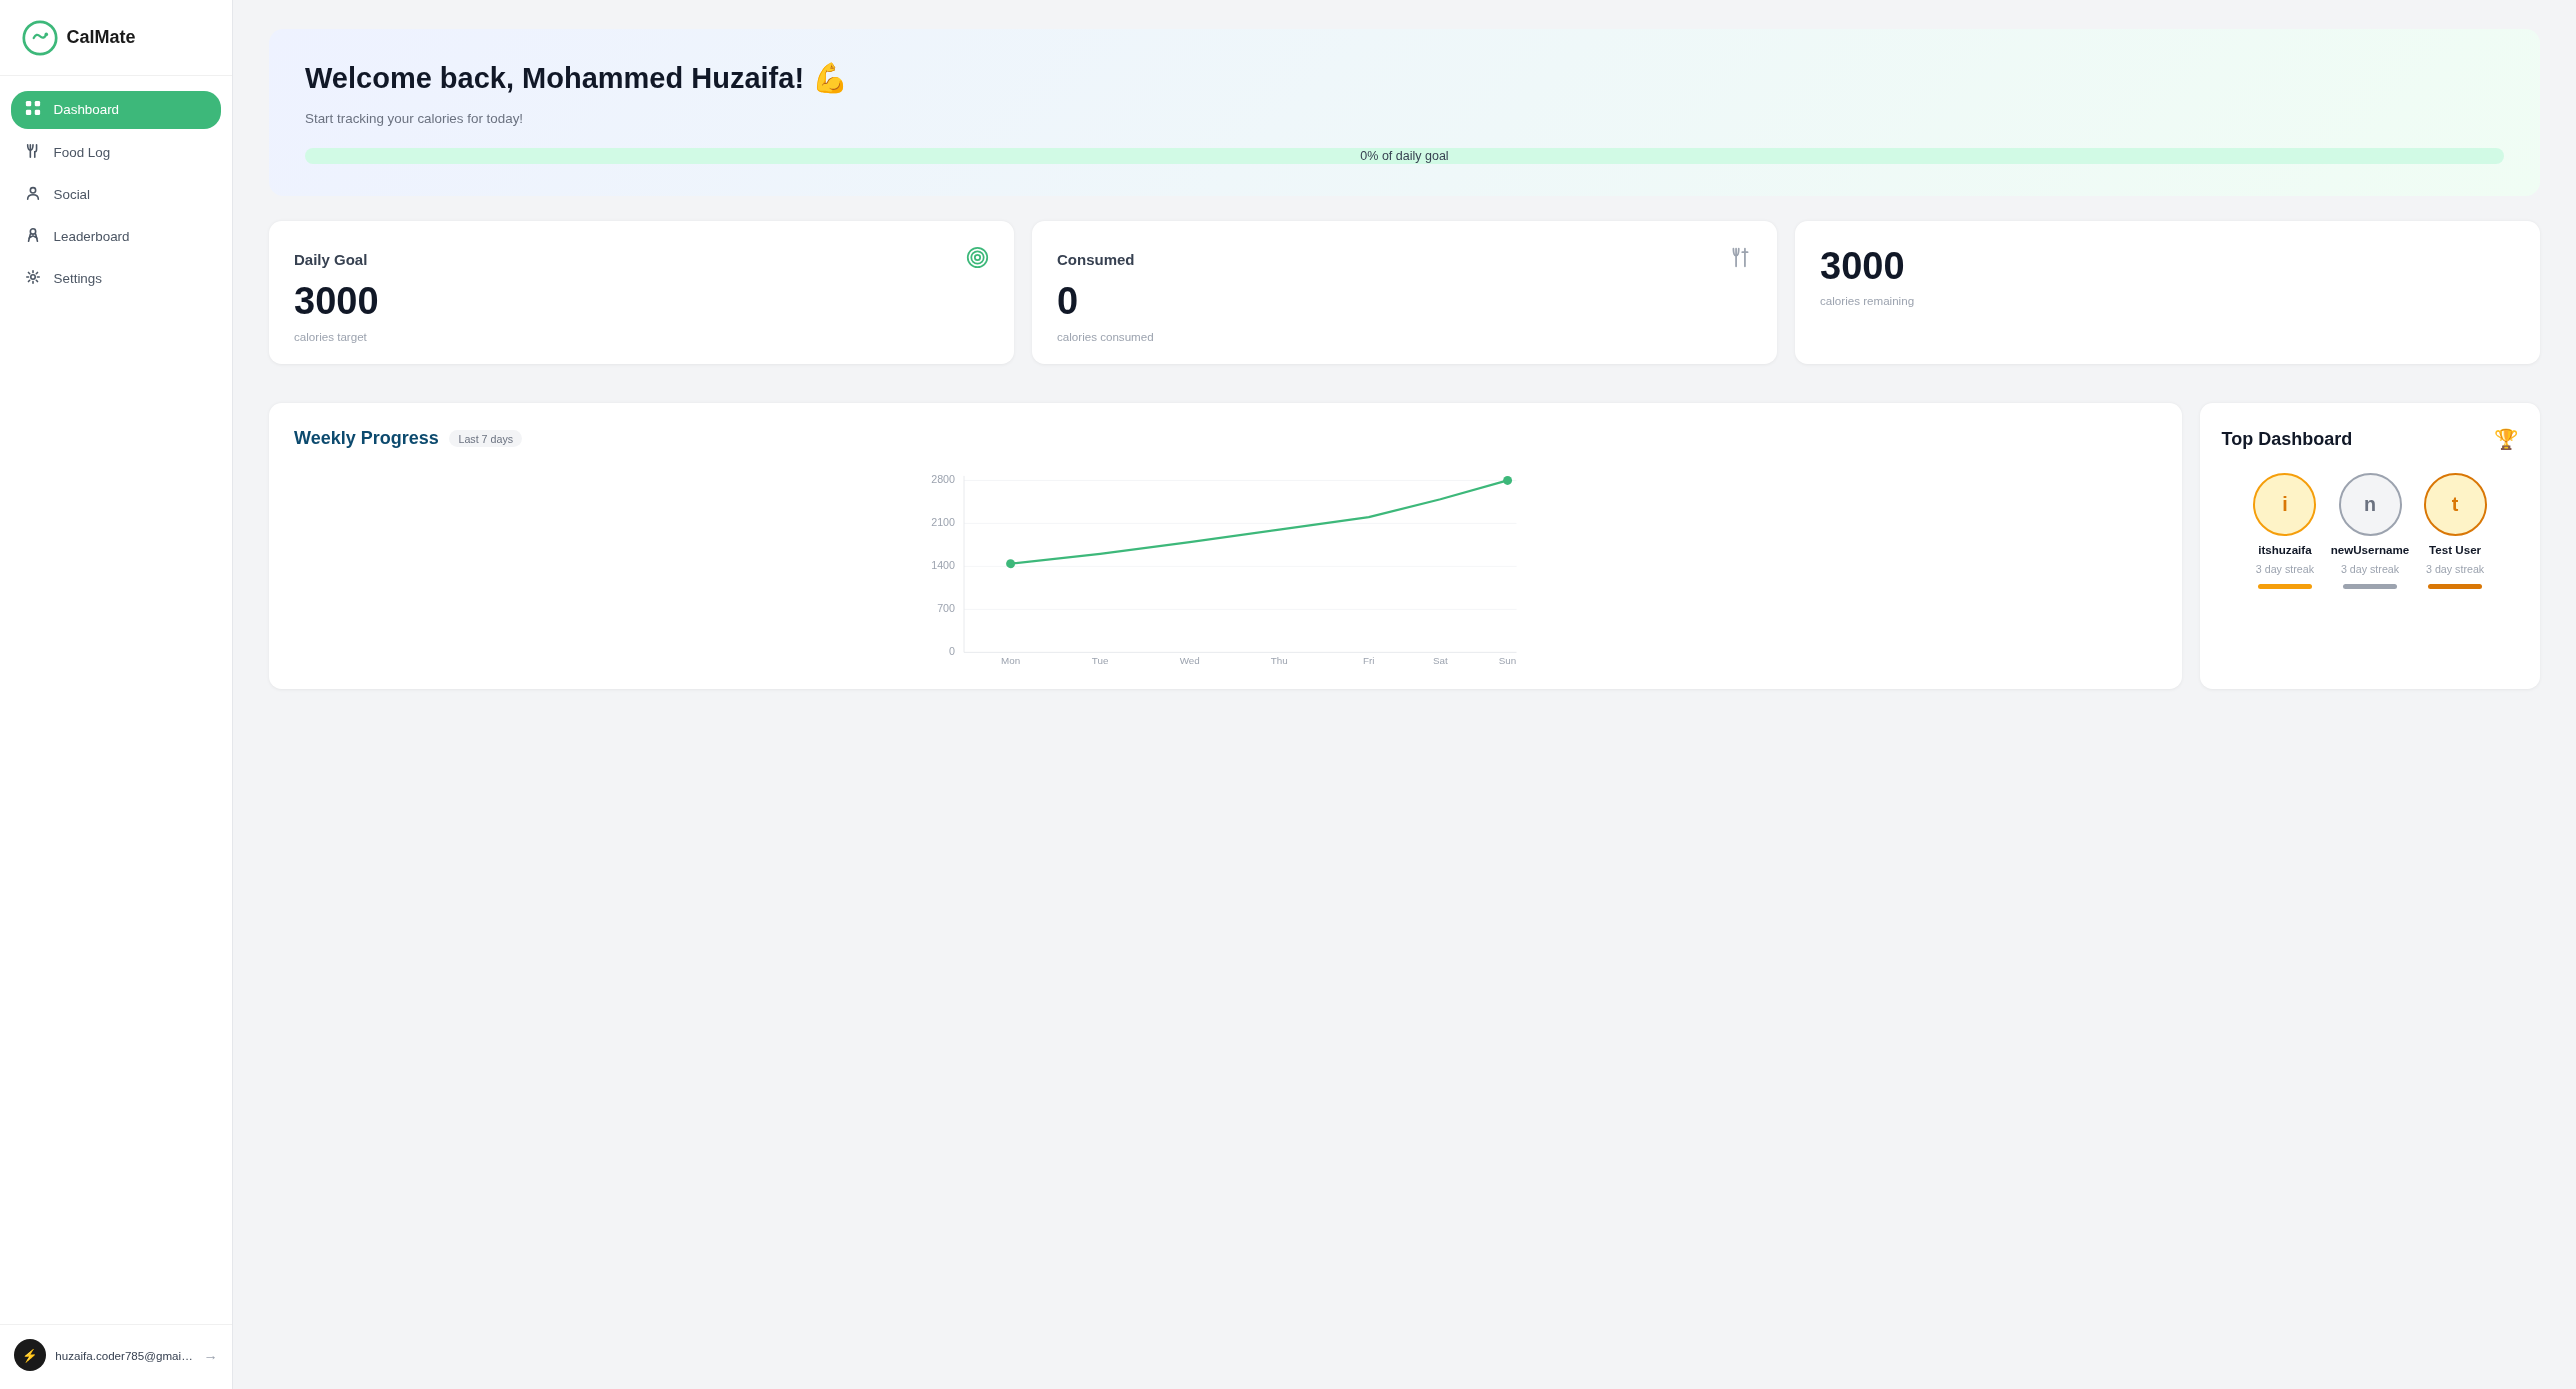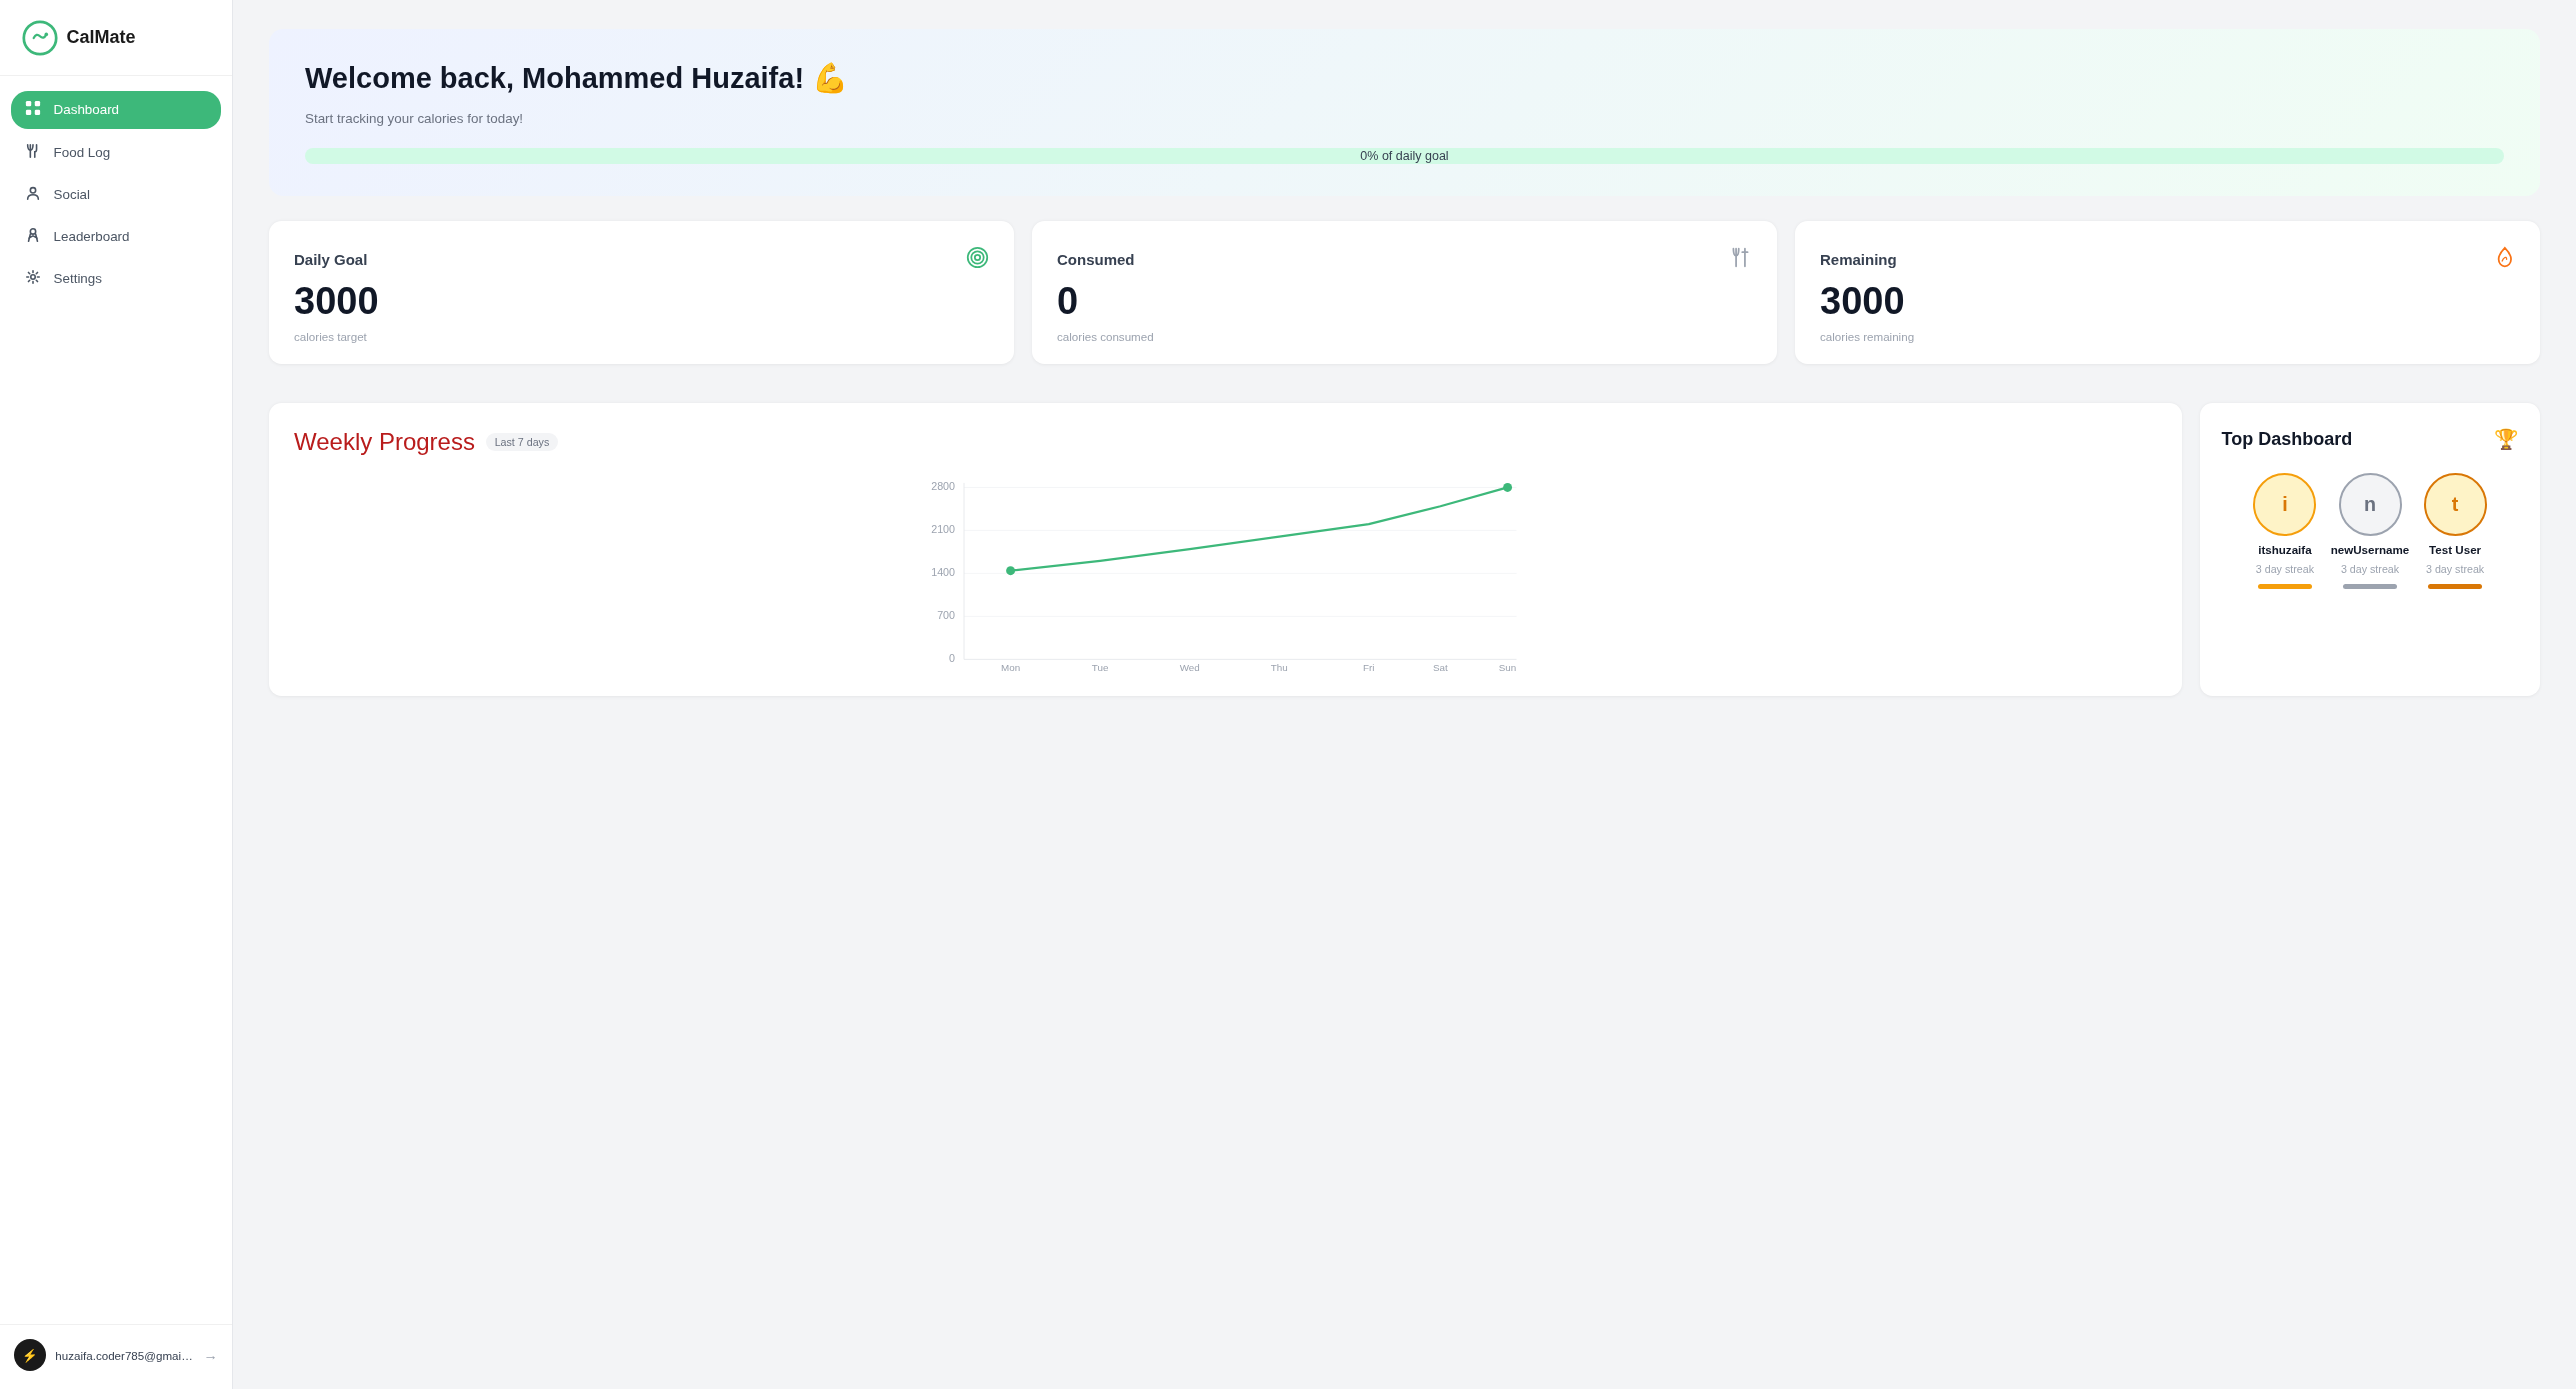--- a/index.html
+++ b/index.html
@@ -190,23 +190,23 @@
       padding: 25px 25px 21.5px;
       box-shadow: 0 0.9px 3.6px rgba(0,0,0,0.06);
     }
     .chart-header {
       display: flex;
       align-items: center;
       gap: 10.7px;
       margin-bottom: 18px;
     }
     .chart-title {
-      font-size: 24px;
-      font-weight: 400;
-      color: #b91c1c;
+      font-size: 18px;
+      font-weight: 700;
+      color: #0c4a6e;
     }
     .chart-badge {
       background: #f3f4f6;
       color: #6b7280;
       font-size: 10.7px;
       padding: 2.7px 9px;
       border-radius: 894px;
       font-weight: 500;
     }
 
@@ -391,29 +391,20 @@
             <path d="M5 3 Q5 11 8 11 Q11 11 11 3"></path>
             <line x1="15" y1="7" x2="21" y2="7"></line>
           </svg>
         </span>
       </div>
       <div class="stat-card-value">0</div>
       <div class="stat-card-sub">calories consumed</div>
     </div>
 
     <div class="stat-card">
-      <div class="stat-card-header">
-        <span class="stat-card-title">Remaining</span>
-        <span class="stat-card-icon">
-          <svg width="19.7" height="23" viewBox="0 0 22 26" fill="none" xmlns="http://www.w3.org/2000/svg">
-            <path d="M11 2 C11 2 4 9 4 15 C4 19.4 7.1 23 11 23 C14.9 23 18 19.4 18 15 C18 9 11 2 11 2Z" stroke="#f97316" stroke-width="2" fill="none"></path>
-            <path d="M8 17 C8 17 9 14 11 13 C13 12 13 15 13 15" stroke="#f97316" stroke-width="1.5" stroke-linecap="round" fill="none"></path>
-          </svg>
-        </span>
-      </div>
       <div class="stat-card-value">3000</div>
       <div class="stat-card-sub">calories remaining</div>
     </div>
   </div>
 
   <div class="bottom-row">
 
     <div class="chart-card">
       <div class="chart-header">
         <span class="chart-title">Weekly Progress</span>

